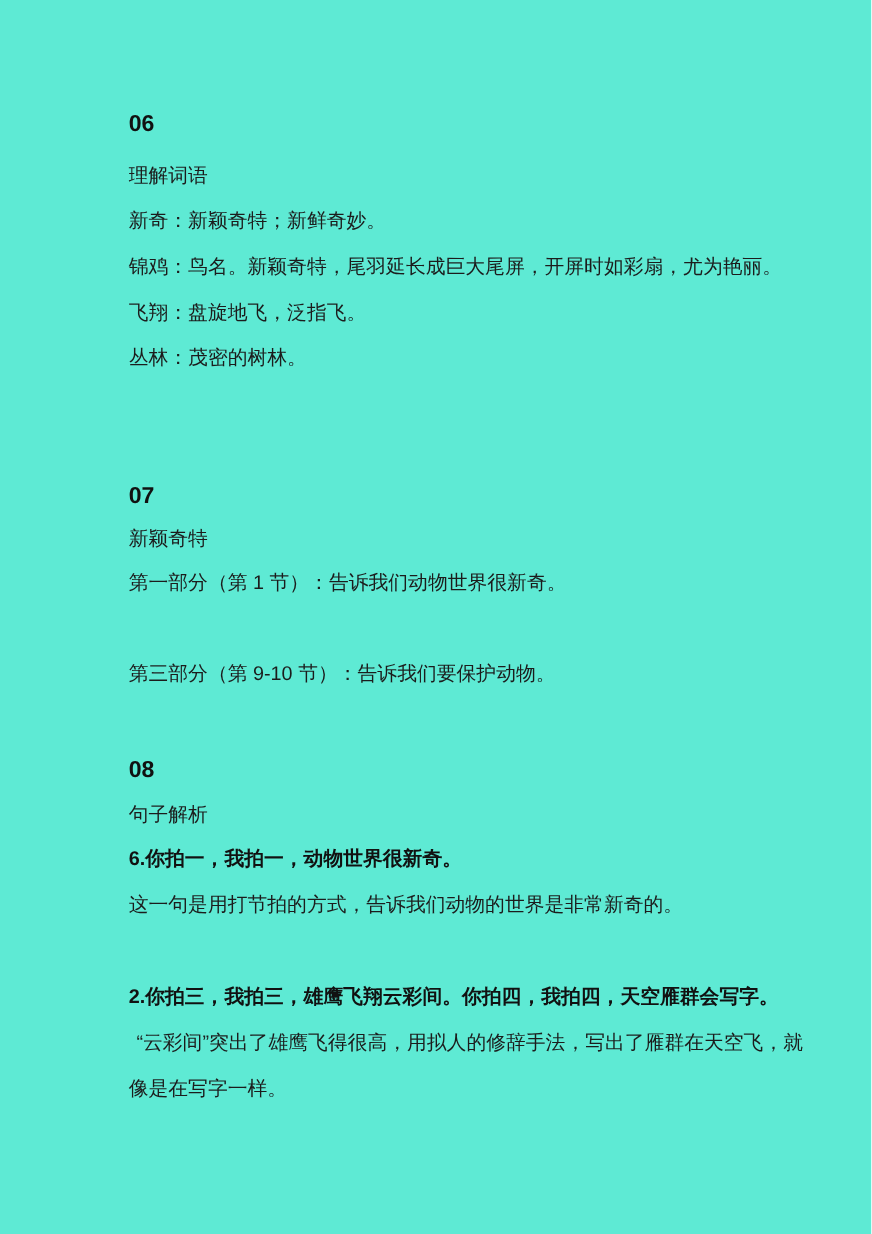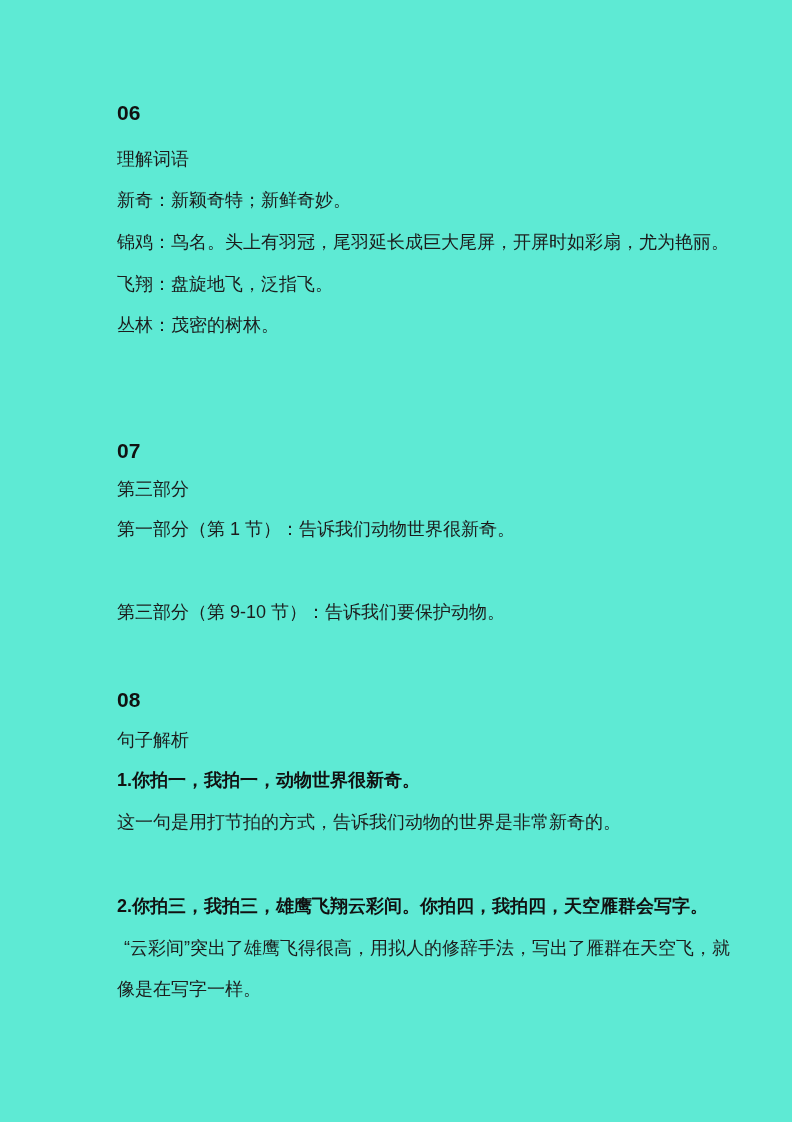--- a/index.html
+++ b/index.html
@@ -40,30 +40,30 @@
   }
 </style>
 </head>
 <body>
 
 <div id="page">
 
   <div class="line sec-num" style="top:101px">06</div>
   <div class="line" style="top:149px">理解词语</div>
   <div class="line" style="top:190px">新奇：新颖奇特；新鲜奇妙。</div>
-  <div class="line" style="top:232px">锦鸡：鸟名。头上有羽冠，尾羽延长成巨大尾屏，开屏时如彩扇，尤为艳丽。</div>
+  <div class="line" style="top:232px">锦鸡：鸟名。新颖奇特，尾羽延长成巨大尾屏，开屏时如彩扇，尤为艳丽。</div>
   <div class="line" style="top:274px">飞翔：盘旋地飞，泛指飞。</div>
   <div class="line" style="top:315px">丛林：茂密的树林。</div>
 
   <div class="line sec-num" style="top:439px">07</div>
-  <div class="line" style="top:479px">第三部分</div>
+  <div class="line" style="top:479px">新颖奇特</div>
   <div class="line" style="top:519px">第一部分（第 1 节）：告诉我们动物世界很新奇。</div>
   <div class="line" style="top:602px">第三部分（第 9-10 节）：告诉我们要保护动物。</div>
 
   <div class="line sec-num" style="top:688px">08</div>
   <div class="line" style="top:730px">句子解析</div>
-  <div class="line bold" style="top:770px">1.你拍一，我拍一，动物世界很新奇。</div>
+  <div class="line bold" style="top:770px">6.你拍一，我拍一，动物世界很新奇。</div>
   <div class="line" style="top:812px">这一句是用打节拍的方式，告诉我们动物的世界是非常新奇的。</div>
   <div class="line bold" style="top:896px">2.你拍三，我拍三，雄鹰飞翔云彩间。你拍四，我拍四，天空雁群会写字。</div>
   <div class="line indent" style="top:938px">“云彩间”突出了雄鹰飞得很高，用拟人的修辞手法，写出了雁群在天空飞，就</div>
   <div class="line" style="top:979px">像是在写字一样。</div>
 
 </div>
 
 </body></html>

